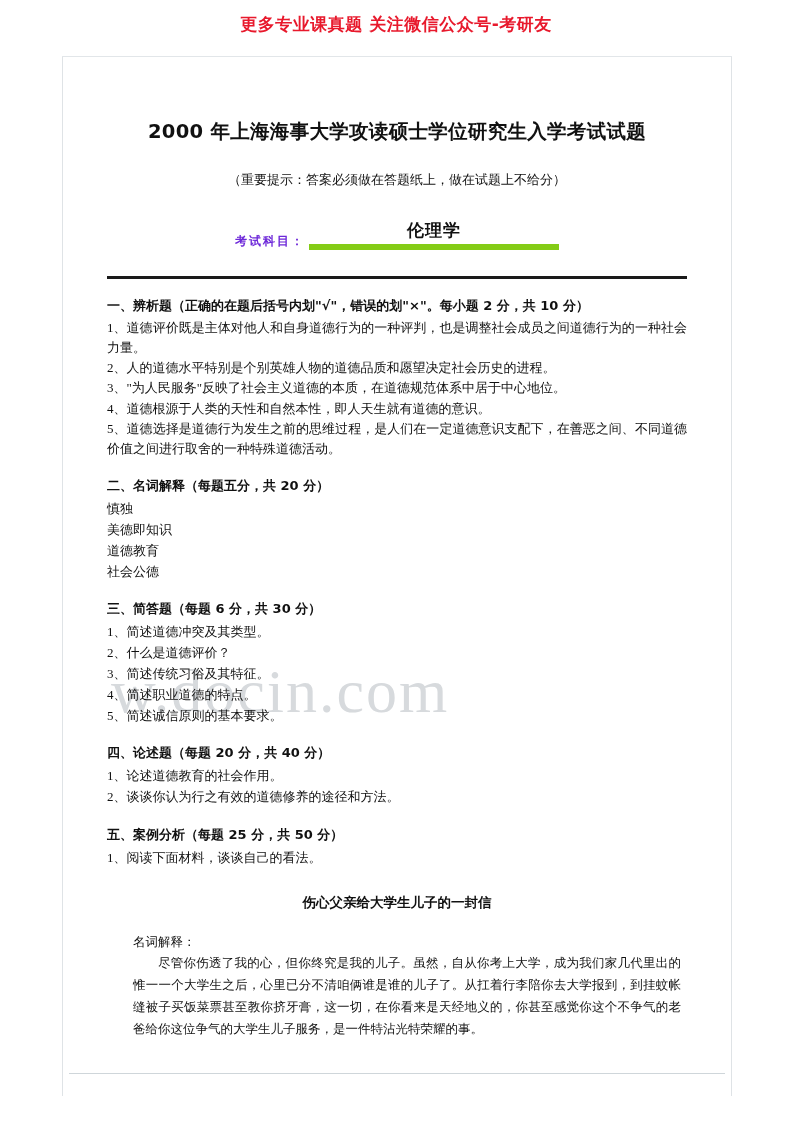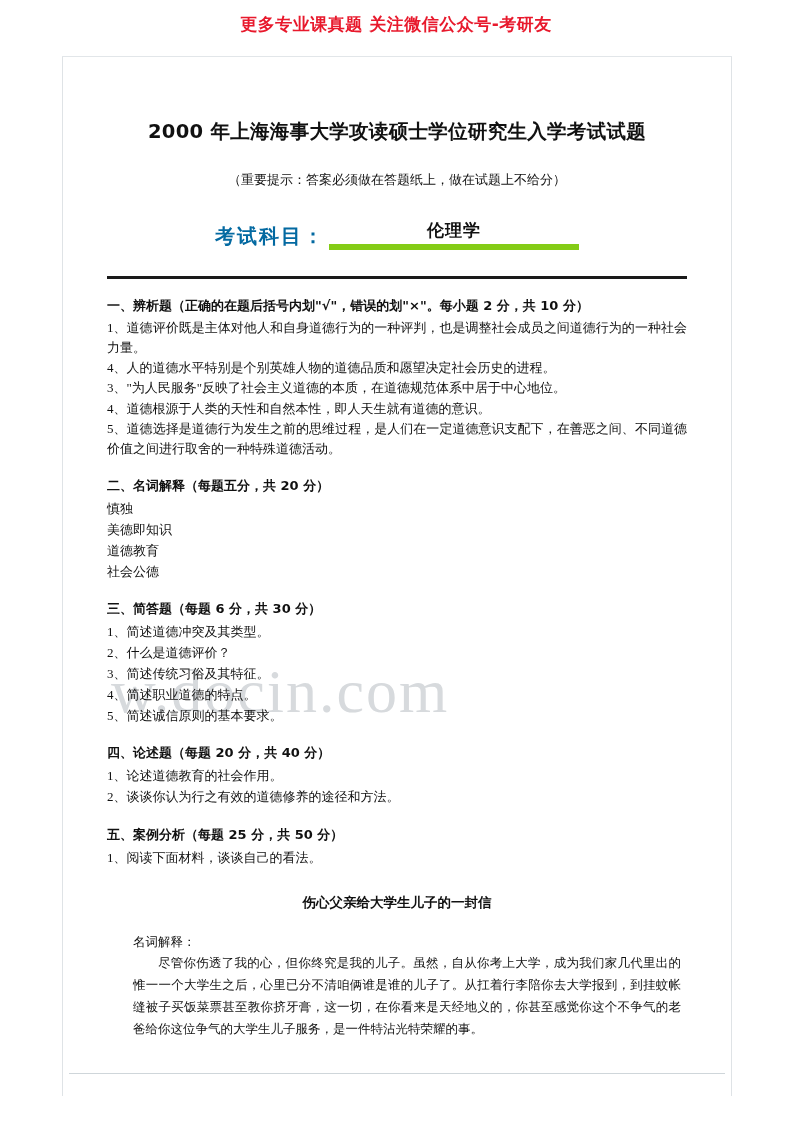--- a/index.html
+++ b/index.html
@@ -102,24 +102,24 @@
     font-family: "Liberation Serif", serif;
   }
   .subject-line {
     margin-top: 30px;
     display: flex;
     justify-content: center;
     align-items: flex-end;
     gap: 4px;
   }
   .subject-label {
-    font-size: 20px;
-    font-weight: bold;
-    font-family: "DejaVu Sans", sans-serif;
-    color: #0369a1;
+    font-size: 12px;
+    font-weight: bold;
+    font-family: "DejaVu Sans", sans-serif;
+    color: #6d28d9;
     letter-spacing: 2px;
   }
   .subject-value-wrap {
     border-bottom: 6px solid #84cc16;
     width: 250px;
     text-align: center;
     padding-bottom: 2px;
   }
   .subject-value {
     font-size: 17px;
@@ -204,21 +204,21 @@
         <span class="subject-value-wrap">
           <span class="subject-value">伦理学</span>
         </span>
       </div>
 
       <div class="hr-heavy"></div>
 
       <div class="section">
         <div class="section-head">一、辨析题（正确的在题后括号内划"√"，错误的划"×"。每小题 2 分，共 10 分）</div>
         <div class="item">1、道德评价既是主体对他人和自身道德行为的一种评判，也是调整社会成员之间道德行为的一种社会力量。</div>
-        <div class="item">4、人的道德水平特别是个别英雄人物的道德品质和愿望决定社会历史的进程。</div>
+        <div class="item">2、人的道德水平特别是个别英雄人物的道德品质和愿望决定社会历史的进程。</div>
         <div class="item">3、"为人民服务"反映了社会主义道德的本质，在道德规范体系中居于中心地位。</div>
         <div class="item">4、道德根源于人类的天性和自然本性，即人天生就有道德的意识。</div>
         <div class="item">5、道德选择是道德行为发生之前的思维过程，是人们在一定道德意识支配下，在善恶之间、不同道德价值之间进行取舍的一种特殊道德活动。</div>
       </div>
 
       <div class="section">
         <div class="section-head">二、名词解释（每题五分，共 20 分）</div>
         <div class="plain-item">慎独</div>
         <div class="plain-item">美德即知识</div>
         <div class="plain-item">道德教育</div>

